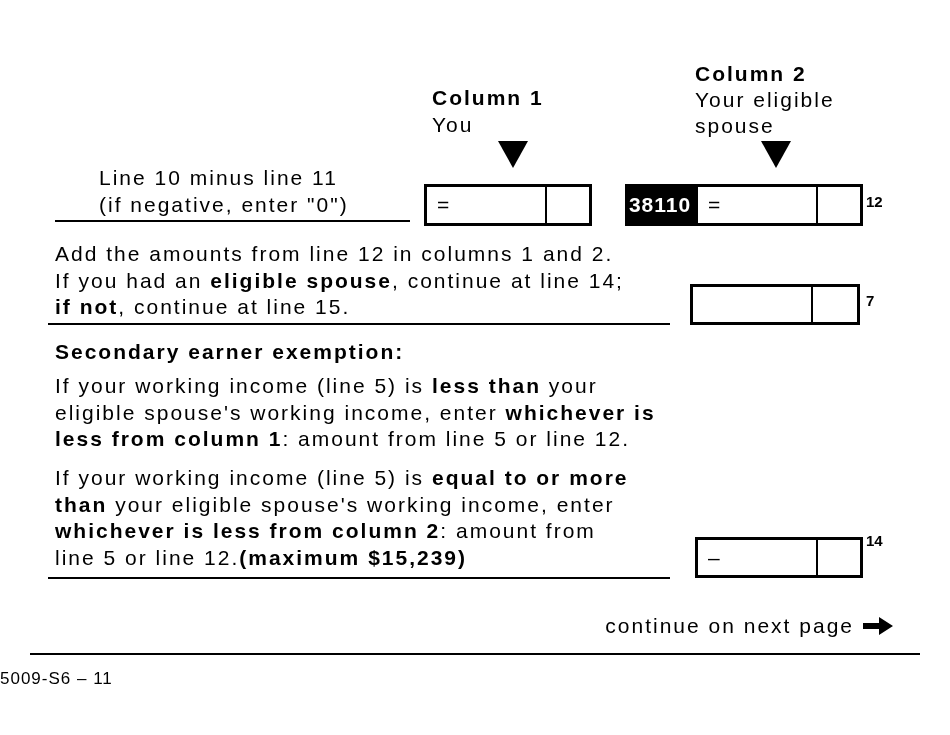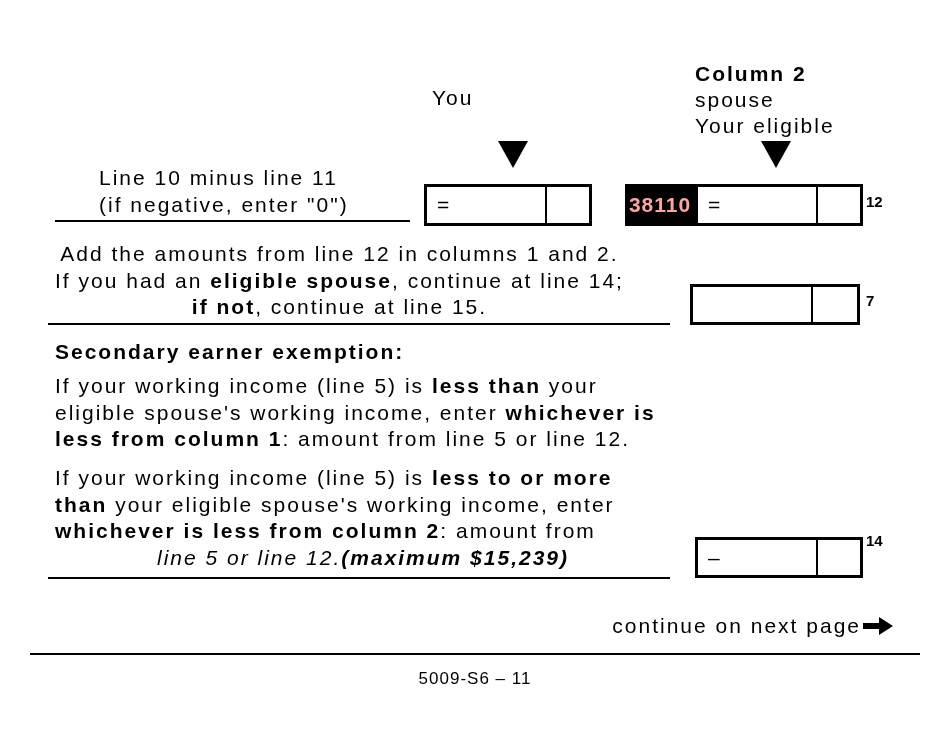--- a/index.html
+++ b/index.html
@@ -59,66 +59,66 @@
   }
   .box12a { left: 424px; top: 184px; width: 168px; height: 42px; }
   .box12b { left: 695px; top: 184px; width: 168px; height: 42px; }
   .box13  { left: 690px; top: 284px; width: 170px; height: 41px; }
   .box14  { left: 695px; top: 537px; width: 168px; height: 41px; }
   .amount-box .op { margin-left: 10px; font-size: 21px; }
 
   
   .code-tag {
     left: 625px; top: 184px; width: 70px; height: 42px;
-    background: #000000; color: #fca5a5;
+    background: #000000; color: #ffffff;
     font-weight: bold; font-size: 21px; letter-spacing: 1px;
     display: flex; align-items: center; justify-content: center;
   }
 
   
   .line-num { font-weight: bold; font-size: 15px; letter-spacing: 0; }
   .ln12 { left: 866px; top: 193px; }
   .ln13 { left: 866px; top: 292px; }
   .ln14 { left: 866px; top: 532px; }
 
   
   .para { line-height: 26.5px; white-space: nowrap; }
-  .para13 { left: 55px; top: 241px; text-align: center; }
+  .para13 { left: 55px; top: 241px; }
   .heading { left: 55px; top: 339px; font-weight: bold; }
   .paraA { left: 55px; top: 373px; }
   .paraB { left: 55px; top: 465px; width: 616px; }
-  .paraB .last-line { display: flex; justify-content: center; align-items: baseline; font-style: italic; }
+  .paraB .last-line { display: flex; justify-content: flex-start; align-items: baseline; }
 
   
   .continue-row {
     left: 480px; top: 614px; width: 415px;
-    display: flex; align-items: center; justify-content: flex-end; 
+    display: flex; align-items: center; justify-content: flex-end; gap: 7px;
     white-space: nowrap;
   }
   .arrow-svg { display: block; }
 
   
   .footer-text {
     left: 0; top: 669px; width: 950px;
-    text-align: center;
     font-size: 17px; letter-spacing: 1px;
   }
 </style>
 </head>
 <body>
 
 <div class="page">
 
   <div class="abs col-header col1-header">
+    <div class="title">Column 1</div>
     <div>You</div>
   </div>
   <div class="abs col-header col2-header">
     <div class="title">Column 2</div>
+    <div>Your eligible</div>
     <div>spouse</div>
-    <div>Your eligible</div>
   </div>
   <div class="abs tri tri1"></div>
   <div class="abs tri tri2"></div>
 
   <div class="abs lbl12">
     <div>Line 10 minus line 11</div>
     <div>(if negative, enter "0")</div>
   </div>
   <div class="abs rule rule12"></div>
 
@@ -146,21 +146,21 @@
 
   <div class="abs para heading">Secondary earner exemption:</div>
 
   <div class="abs para paraA">
     <div><span>If your working income (line 5) is </span><span class="b">less than</span><span> your</span></div>
     <div><span>eligible spouse's working income, enter </span><span class="b">whichever is</span></div>
     <div><span class="b">less from column 1</span><span>: amount from line 5 or line 12.</span></div>
   </div>
 
   <div class="abs para paraB">
-    <div><span>If your working income (line 5) is </span><span class="b">less to or more</span></div>
+    <div><span>If your working income (line 5) is </span><span class="b">equal to or more</span></div>
     <div><span class="b">than</span><span> your eligible spouse's working income, enter</span></div>
     <div><span class="b">whichever is less from column 2</span><span>: amount from</span></div>
     <div class="last-line">
       <span>line 5 or line 12.</span>
       <span class="b">(maximum $15,239)</span>
     </div>
   </div>
 
   <div class="abs amount-box box14">
     <span class="op">–</span>

